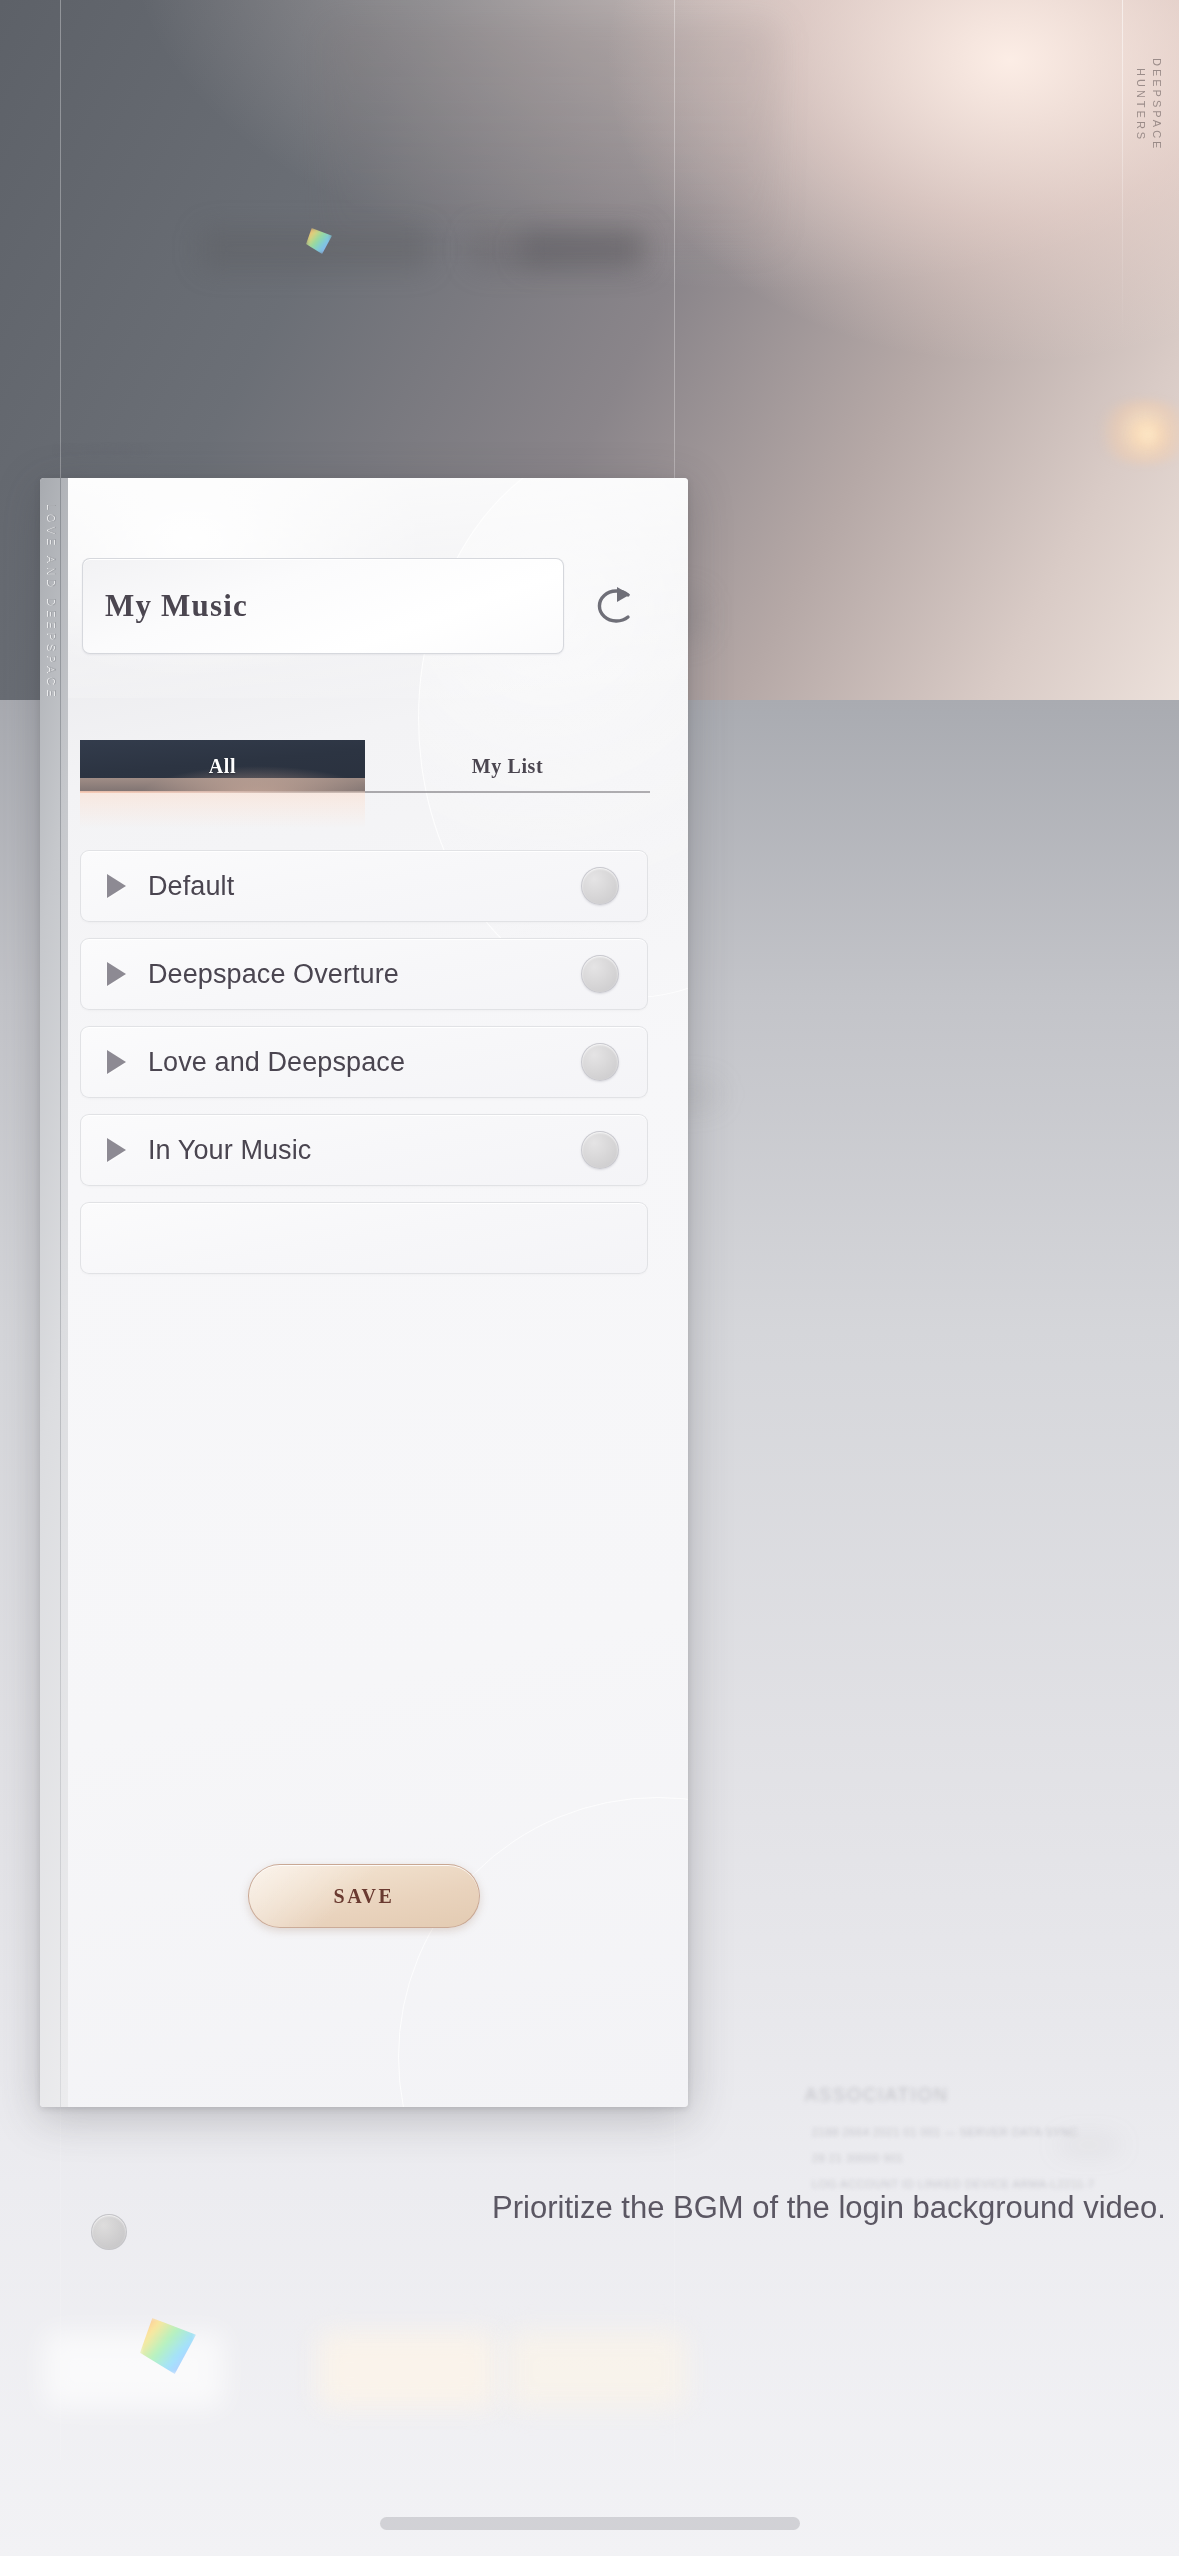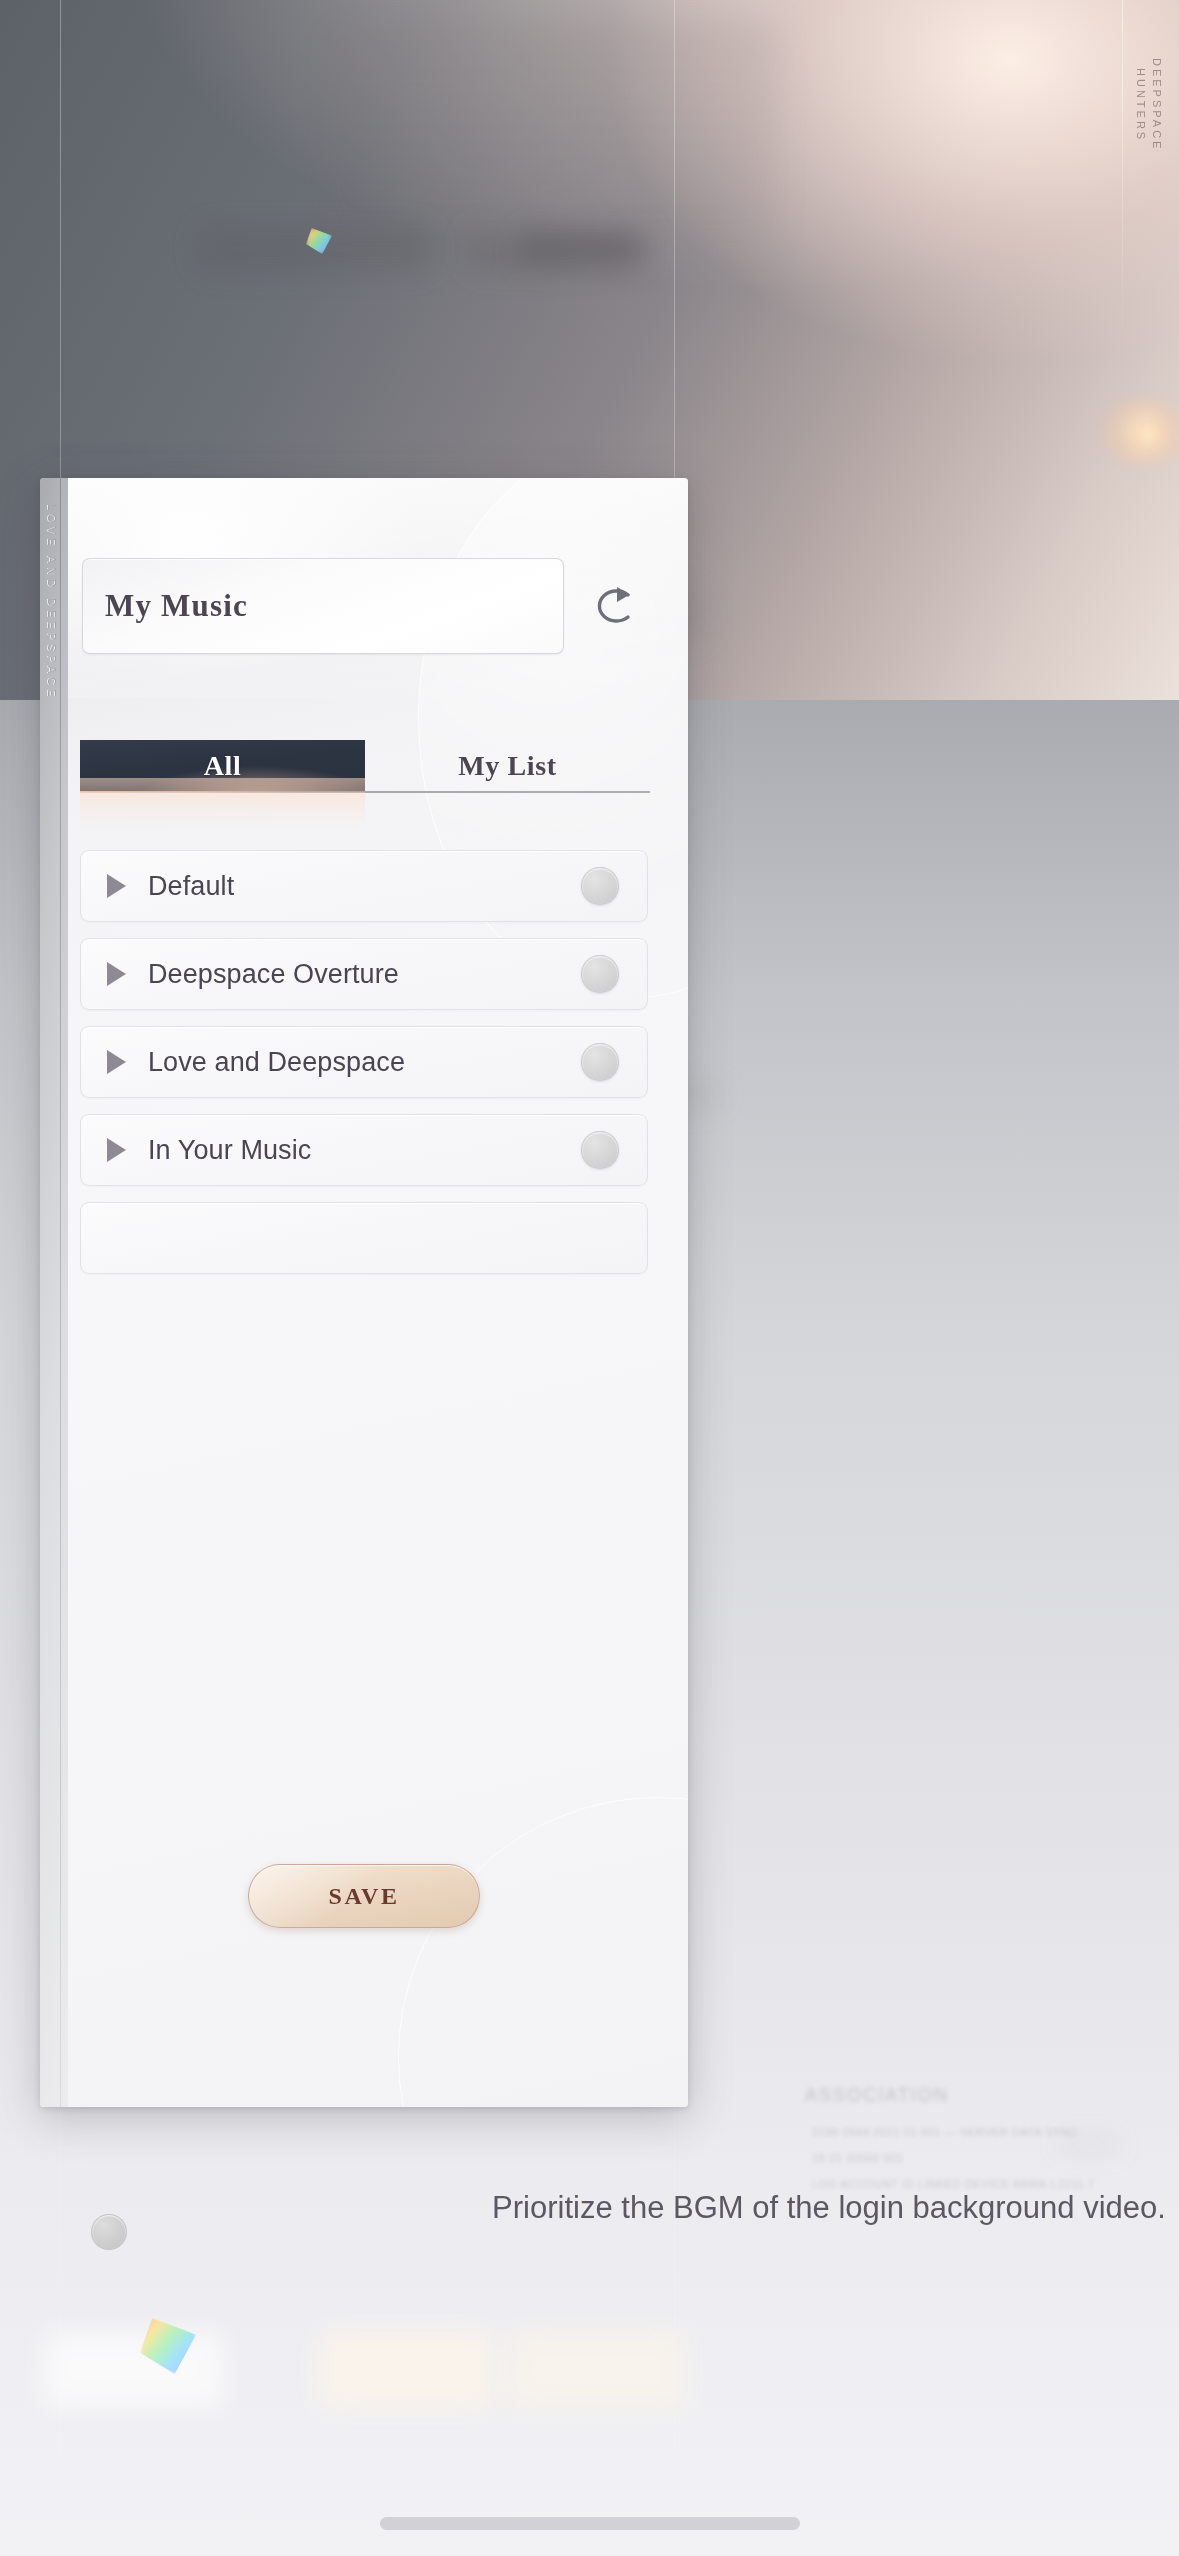--- a/index.html
+++ b/index.html
@@ -133,21 +133,21 @@
   .tabs{
     position:absolute; left:40px; top:262px; width:570px; height:52px;
     display:flex;
   }
   .tab{
     flex:1; height:52px; display:flex; align-items:center; justify-content:center;
     position:relative;
   }
   .tab .lbl{
     font-family:"Liberation Serif", serif; font-weight:700;
-    font-size:28px; letter-spacing:.6px;
+    font-size:20px; letter-spacing:.6px;
   }
   .tab.active{
     background:linear-gradient(175deg,#333c4c 0%,#2c3442 45%,#2a313e 100%);
   }
   .tab.active::before{
     content:""; position:absolute; left:0; top:0; width:100%; height:100%;
     background:radial-gradient(ellipse 170px 46px at 62% 112%, rgba(255,205,180,.55), rgba(255,200,180,0) 70%);
   }
   .tab.active .lbl{ color:#ffffff; position:relative; text-shadow:0 1px 2px rgba(0,0,0,.35); }
   .tab.inactive .lbl{ color:#4b4650; }
@@ -202,21 +202,21 @@
     width:232px; height:64px; border-radius:32px;
     border:1px solid rgba(195,160,140,.85);
     background:
       linear-gradient(135deg,rgba(255,255,255,.55) 0%,rgba(255,255,255,0) 46%),
       linear-gradient(168deg,#f6e6d6 0%,#efddc9 32%,#e9d3bd 62%,#e3cbb2 100%);
     box-shadow:0 3px 9px rgba(170,140,120,.30), inset 0 1px 0 rgba(255,255,255,.85);
     display:flex; align-items:center; justify-content:center;
   }
   .save-label{
     font-family:"Liberation Serif", serif; font-weight:700;
-    font-size:24px; letter-spacing:2.5px; color:#6a3a30;
+    font-size:20px; letter-spacing:2.5px; color:#6a3a30;
   }
 
   
   .footer-opt{
     position:absolute; left:0; top:2188px; width:1179px;
     display:flex; align-items:flex-start; justify-content:flex-end;
   }
   .footer-radio{
     position:absolute; left:91px; top:26px;
     width:36px; height:36px; border-radius:50%;

